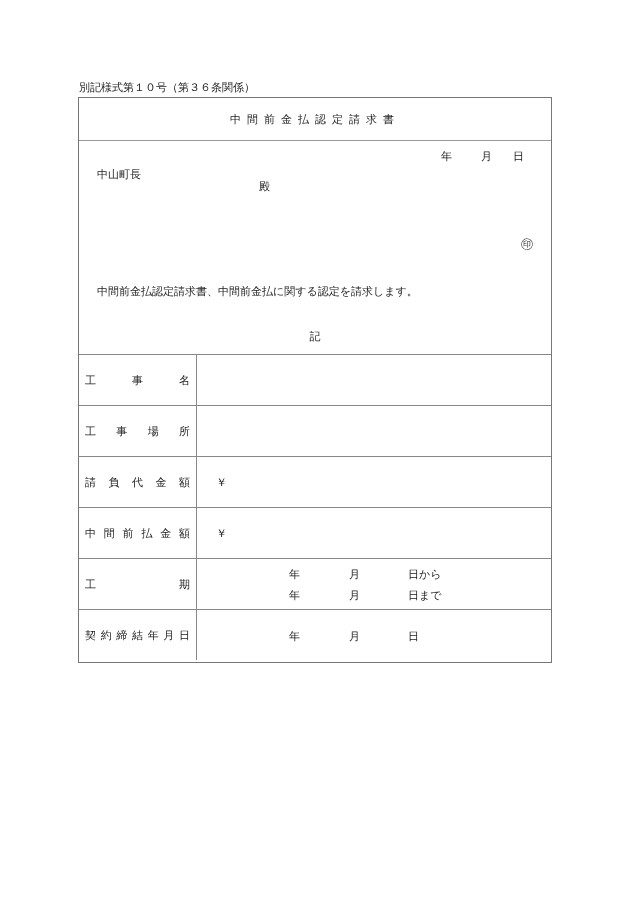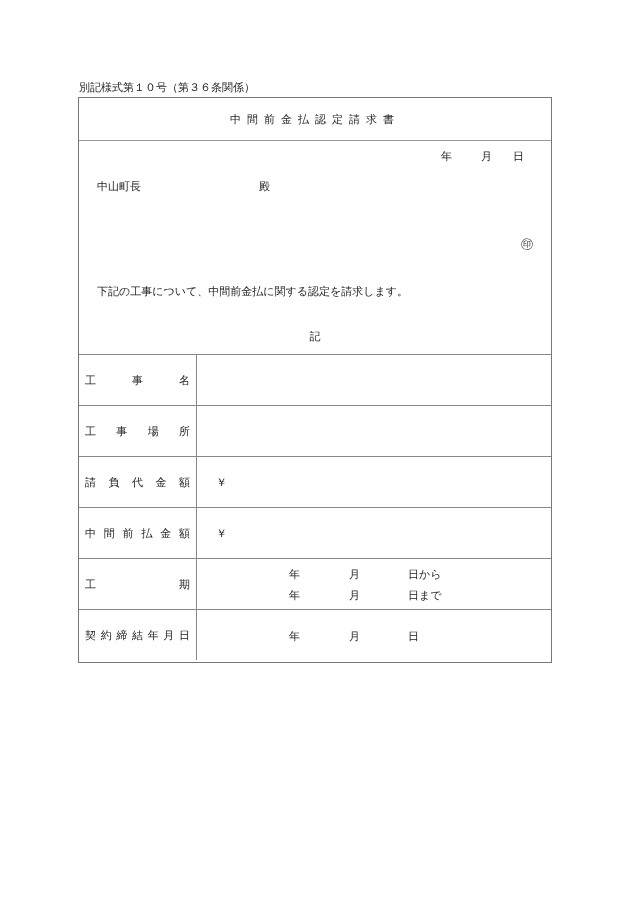--- a/index.html
+++ b/index.html
@@ -29,21 +29,21 @@
     }
     .title {
       font-size: 11px; letter-spacing: 6px;
     }
     .date-line {
       position: absolute; top: 51px; left: 362px;
       display: flex; font-size: 11px;
     }
     .date-line span { display: inline-block; }
     .addressee {
-      position: absolute; top: 81px; left: 18px; font-size: 11px; text-align: right;
+      position: absolute; top: 69px; left: 18px; font-size: 11px; text-align: right;
     }
     .honorific {
       position: absolute; top: 81px; left: 180px; font-size: 11px;
     }
     .contractor {
       position: absolute; top: 110px; left: 187px; font-size: 11px; line-height: 15px;
     }
     .seal {
       position: absolute; top: 139px; left: 441px; font-size: 13px;
       width: 14px; height: 14px; line-height: 14px; text-align: center;
@@ -95,21 +95,21 @@
     <span style="width:40px">年</span>
     <span style="width:32px">月</span>
     <span>日</span>
   </div>
 
   <div class="addressee">中山町長</div>
   <div class="honorific">殿</div>
 
   <div class="seal">㊞</div>
 
-  <div class="request-text">下記の工事について、中間前金払に関する認定を請求します。</div>
+  <div class="request-text">中間前金払認定請求書、中間前金払に関する認定を請求します。</div>
   <div class="ki">記</div>
 
   <div class="rows">
 
     <div class="row">
       <div class="label">
         <span>工</span>
         <span>事</span>
         <span>名</span>
       </div>

